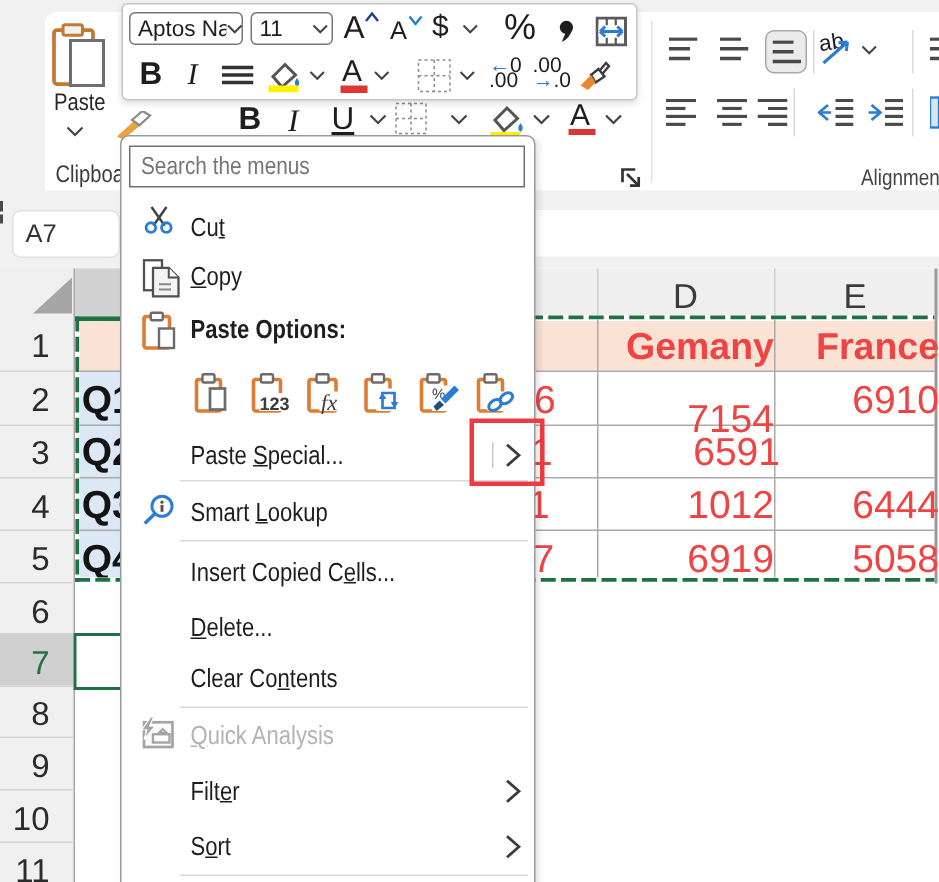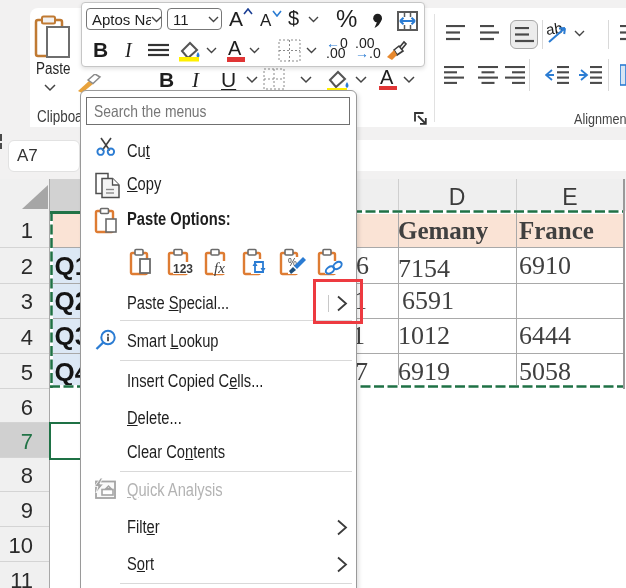--- a/index.html
+++ b/index.html
@@ -1,21 +1,21 @@
 <!DOCTYPE html>
 <html><head>
 <meta charset="utf-8">
 <style>
   html,body{margin:0;padding:0;}
   body{width:626px;height:588px;overflow:hidden;font-family:"Liberation Sans",sans-serif;background:#fff;}
   #stage{position:relative;width:626px;height:588px;overflow:hidden;background:#fff;}
   .abs{position:absolute;}
   .gridlineH{position:absolute;height:1px;background:#D4D4D4;}
   .rownum{position:absolute;left:0;width:33px;text-align:right;font-size:22px;color:#2b2b2b;}
-  .cellnum{position:absolute;font-size:26px;color:#404040;text-align:left;font-family:Liberation Serif, serif;}
+  .cellnum{position:absolute;font-size:26px;color:#ef4444;text-align:right;}
   .menuitem{position:absolute;left:127px;font-size:17.5px;color:#1e1e1e;white-space:nowrap;transform:scaleX(0.84);transform-origin:0 0;}
   .sep{position:absolute;left:120px;width:232px;height:1px;background:#D9D9D9;}
 </style>
 </head>
 <body>
 <div id="stage">
 
   <div class="abs" style="left:0;top:0;width:626px;height:128px;background:#F2F1F1;"></div>
 
   <div class="abs" style="left:30px;top:8px;width:596px;height:119px;background:#FFFFFF;border-radius:8px 0 0 0;"></div>
@@ -90,21 +90,21 @@
   <div class="abs" style="left:50px;top:318px;width:30px;height:1px;background:#A9A9A9;"></div>
   <div class="abs" style="left:50px;top:353px;width:30px;height:1px;background:#A9A9A9;"></div>
 
   <div class="abs" style="left:54.5px;top:251px;width:25px;overflow:hidden;font-weight:bold;font-size:26px;color:#141414;">Q1</div>
   <div class="abs" style="left:54.5px;top:286px;width:25px;overflow:hidden;font-weight:bold;font-size:26px;color:#141414;">Q2</div>
   <div class="abs" style="left:54.5px;top:321px;width:25px;overflow:hidden;font-weight:bold;font-size:26px;color:#141414;">Q3</div>
   <div class="abs" style="left:54.5px;top:357px;width:25px;overflow:hidden;font-weight:bold;font-size:26px;color:#141414;">Q4</div>
 
   <div class="cellnum" style="left:398px;top:217px;width:118px;font-weight:bold;font-size:25px;">Gemany</div>
   <div class="cellnum" style="left:519px;top:217px;width:107px;font-weight:bold;font-size:25px;">France</div>
-  <div class="cellnum" style="left:398px;top:254px;width:118px;">7154</div>
+  <div class="cellnum" style="left:398px;top:264px;width:118px;">7154</div>
   <div class="cellnum" style="left:519px;top:250.5px;width:107px;">6910</div>
   <div class="cellnum" style="left:402px;top:285.5px;width:118px;">6591</div>
   <div class="cellnum" style="left:398px;top:320.5px;width:118px;">1012</div>
   <div class="cellnum" style="left:519px;top:320.5px;width:107px;">6444</div>
   <div class="cellnum" style="left:398px;top:356.5px;width:118px;">6919</div>
   <div class="cellnum" style="left:519px;top:356.5px;width:107px;">5058</div>
 
   <div class="cellnum" style="left:356px;top:250.5px;width:14px;">6</div>
   <div class="cellnum" style="left:354px;top:285.5px;width:14px;">1</div>
   <div class="cellnum" style="left:352px;top:320.5px;width:14px;">1</div>

